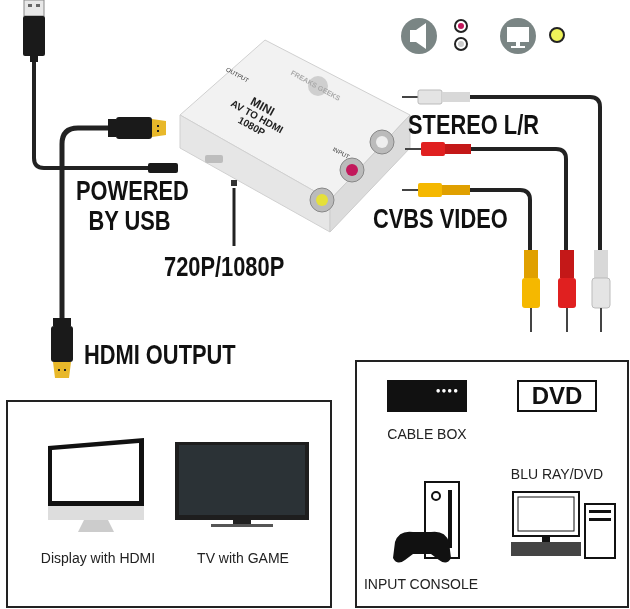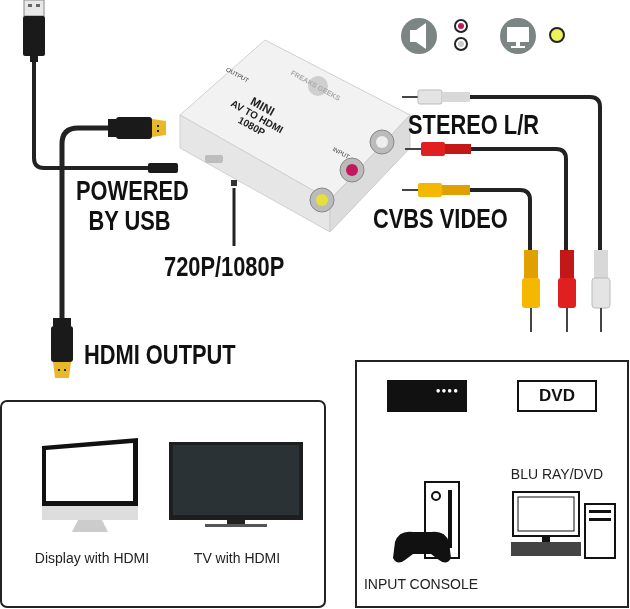--- a/index.html
+++ b/index.html
@@ -110,44 +110,45 @@
 
 <div class="abs cond big-label" style="left:76px;top:176px;">
   <div>POWERED</div>
   <div style="padding-left:16px;">BY USB</div>
 </div>
 <div class="abs cond big-label" style="left:164px;top:252px;">720P/1080P</div>
 <div class="abs cond big-label" style="left:84px;top:340px;">HDMI OUTPUT</div>
 <div class="abs cond big-label" style="left:408px;top:110px;">STEREO L/R</div>
 <div class="abs cond big-label" style="left:373px;top:204px;">CVBS VIDEO</div>
 
-<div class="abs box" style="left:0;top:400px;width:322px;height:204px;border-radius:7px;">
+<div class="abs box" style="left:6px;top:400px;width:322px;height:204px;">
   <svg class="abs" width="110" height="100" style="left:34px;top:32px;">
     <polygon points="6,12 102,4 102,72 6,72" fill="#111"></polygon>
     <polygon points="10,16 97,9 97,67 10,67" fill="#fff"></polygon>
     <rect x="6" y="72" width="96" height="14" fill="#ddd"></rect>
     <polygon points="42,86 66,86 72,98 36,98" fill="#ccc"></polygon>
   </svg>
   <svg class="abs" width="140" height="90" style="left:165px;top:38px;">
     <rect x="2" y="2" width="134" height="78" fill="#1e1e1e"></rect>
     <rect x="6" y="5" width="126" height="70" fill="#2b3236"></rect>
     <rect x="60" y="80" width="18" height="4" fill="#222"></rect>
     <rect x="38" y="84" width="62" height="3" fill="#555"></rect>
   </svg>
   <div class="abs caption" style="left:20px;top:148px;width:140px;">Display with HDMI</div>
-  <div class="abs caption" style="left:170px;top:148px;width:130px;">TV with HDMI</div>
+  <div class="abs caption" style="left:170px;top:148px;width:130px;">TV with GAME</div>
 </div>
 
 <div class="abs box" style="left:355px;top:360px;width:270px;height:244px;">
   <div class="abs" style="left:30px;top:18px;width:80px;height:32px;background:#111;">
     <div style="position:absolute;right:8px;top:6px;color:#fff;font-size:8px;letter-spacing:1px;">●●●●</div>
   </div>
   <div class="abs" style="left:160px;top:18px;width:76px;height:28px;border:2px solid #111;text-align:center;">
-    <span style="font-weight:bold;font-size:17px;line-height:28px;color:#111;">DVD</span>
+    <span style="font-weight:bold;font-size:24px;line-height:28px;color:#111;">DVD</span>
   </div>
+  <div class="abs caption" style="left:10px;top:64px;width:120px;">CABLE BOX</div>
   <div class="abs caption" style="left:140px;top:64px;width:120px;margin-top:40px;">BLU RAY/DVD</div>
   <svg class="abs" width="80" height="90" style="left:34px;top:116px;">
     <rect x="34" y="4" width="34" height="76" fill="#fff" stroke="#111" stroke-width="2"></rect>
     <circle cx="45" cy="18" r="4" fill="none" stroke="#111" stroke-width="2"></circle>
     <rect x="57" y="12" width="4" height="58" fill="#111"></rect>
     <path d="M4 64 Q8 52 22 54 L40 54 Q54 52 58 64 L60 80 Q56 88 48 82 L40 76 L22 76 L14 82 Q6 88 2 80 Z" fill="#111"></path>
   </svg>
   <svg class="abs" width="110" height="80" style="left:152px;top:126px;">
     <rect x="4" y="4" width="66" height="44" fill="#fff" stroke="#111" stroke-width="2"></rect>
     <rect x="9" y="9" width="56" height="34" fill="#fff" stroke="#111" stroke-width="1"></rect>

